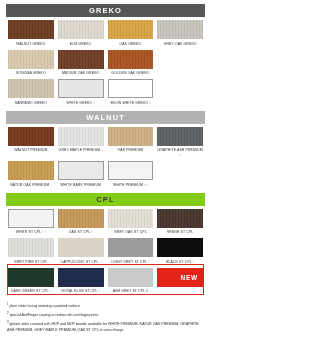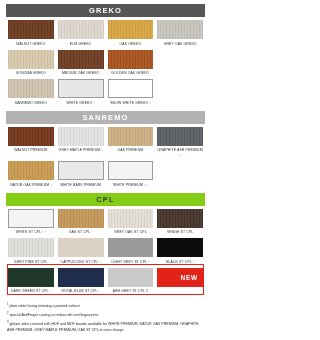--- a/index.html
+++ b/index.html
@@ -96,21 +96,21 @@
       </div>
       <div class="cell">
         <div class="sw flat" style="background: transparent; visibility: hidden;"></div>
         <div class="lbl"></div>
       </div>
     </div>
 
   <div class="spacer"></div>
 
   <div class="band premium">
-    <span>SANREMO</span>
+    <span>WALNUT</span>
   </div>
   <div class="grid" id="grid-premium">
       <div class="cell">
         <div class="sw" style="background: rgb(115, 54, 26);"></div>
         <div class="lbl">WALNUT PREMIUM</div>
       </div>
       <div class="cell">
         <div class="sw" style="background: rgb(226, 226, 224);"></div>
         <div class="lbl">GREY MAPLE PREMIUM ³</div>
       </div>

